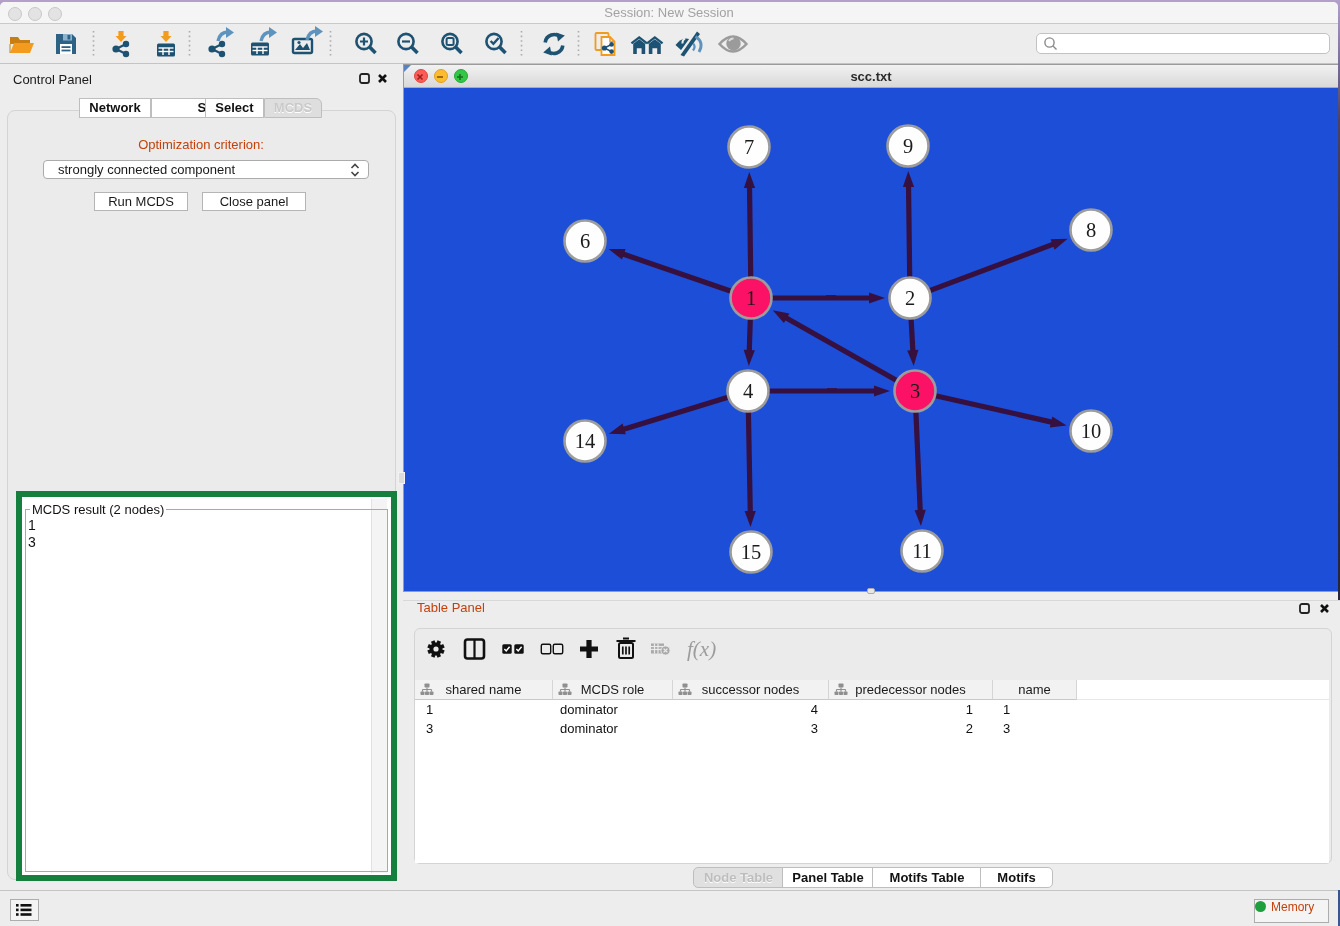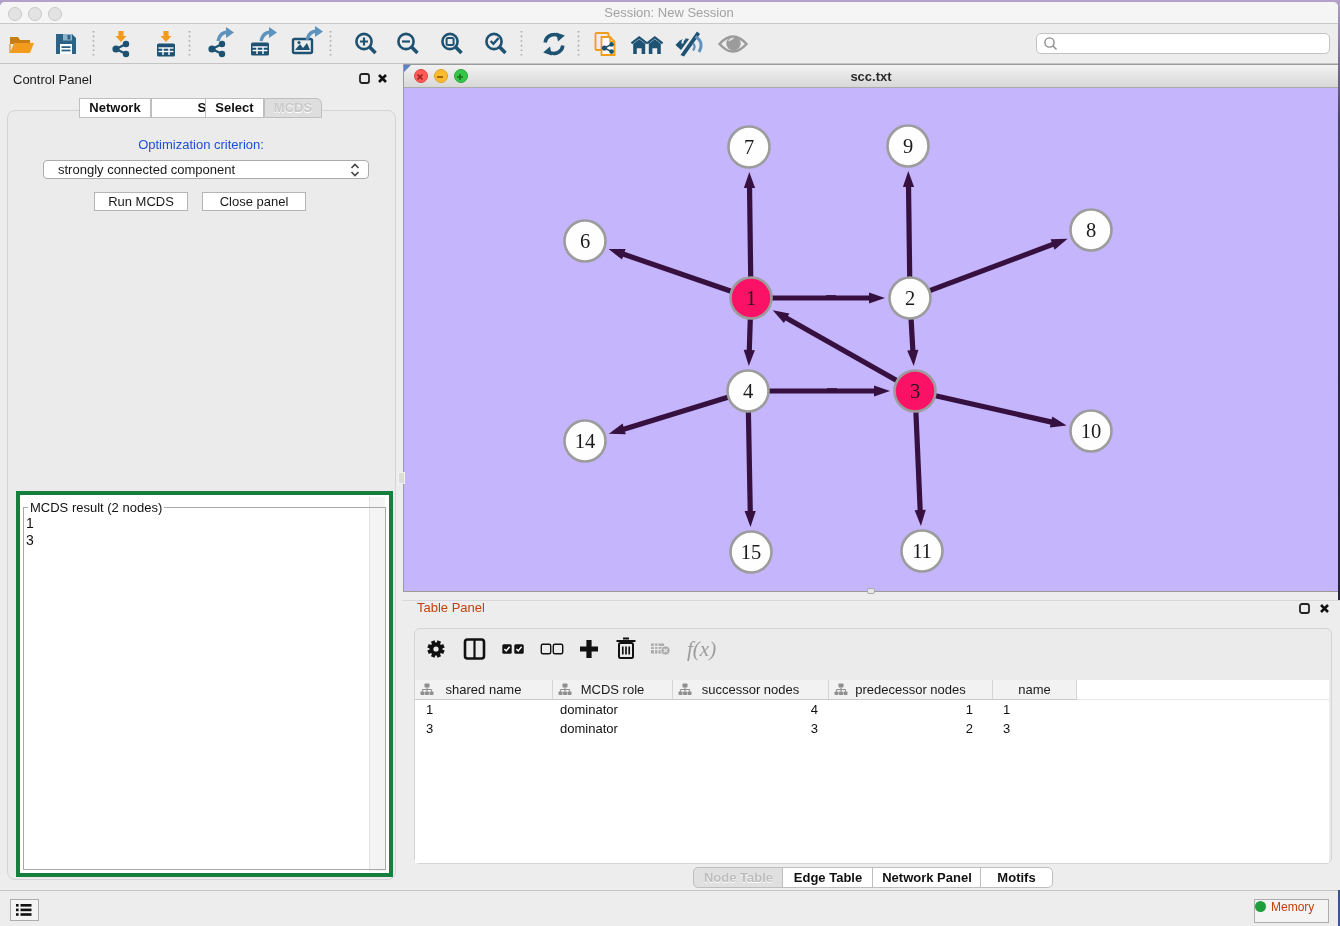--- a/index.html
+++ b/index.html
@@ -15,37 +15,37 @@
   #wtitle{left:0;top:3px;width:1338px;text-align:center;font-size:13px;color:#A2A2A2;}
   #toolbar{left:0;top:22px;width:1338px;height:39px;background:#EDEDED;
            border-bottom:1px solid #C4C4C4;}
   
   #cpanel{left:0;top:62px;width:402px;height:826px;background:#EDEDED;}
   #cp-title{left:13px;top:8px;font-size:13px;color:#1a1a1a;}
   .tab{position:absolute;top:34px;height:18px;background:#fff;border:1px solid #BEBEBE;
        font-size:13px;color:#111;text-align:center;line-height:18px;font-weight:700;}
   #cp-inner{left:7px;top:46px;width:387px;height:768px;background:#EBEBEB;
             border:1px solid #D4D4D4;border-radius:8px;}
-  #optlabel{left:0;top:73px;width:402px;text-align:center;font-size:13px;color:#1d4ed8;}
+  #optlabel{left:0;top:73px;width:402px;text-align:center;font-size:13px;color:#c2410c;}
   #combo{left:43px;top:96px;width:310px;height:17px;background:#fff;
          border:1px solid #ABABAB;border-radius:4px;font-size:13px;color:#1a1a1a;
          line-height:17px;padding-left:14px;box-sizing:content-box;}
   .btn{position:absolute;height:17px;background:#fff;border:1px solid #B5B5B5;
        border-radius:0;font-size:13px;color:#1a1a1a;text-align:center;line-height:17px;}
   #resultpane{left:16px;top:427px;width:369px;height:378px;background:#fff;
-              border:4px solid #15803d;}
+              border:6px solid #15803d;}
   #fieldset{position:absolute;left:3px;top:12px;right:3px;bottom:3px;
             border:1px solid #A9A9A9;}
   #legend{position:absolute;left:4px;top:-8px;background:#fff;padding:0 2px;
           font-size:13px;color:#111;}
   #vscroll{position:absolute;right:4px;top:2px;width:15px;bottom:2px;background:#F4F4F4;
            border-left:1px solid #E2E2E2;}
   
   #netwin{left:403px;top:62px;width:935px;height:528px;border:1px solid #9B9B9B;
-          border-right:none;box-sizing:border-box;background:#c4b5fd;}
+          border-right:none;box-sizing:border-box;background:#1d4ed8;}
   #nettitle{position:absolute;left:0;top:0;right:0;height:22px;
             background:linear-gradient(#F2F2F2,#D8D8D8);border-bottom:1px solid #ABABAB;}
   #netname{position:absolute;left:0;top:4px;width:100%;text-align:center;
            font-size:13px;color:#2b2b2b;font-weight:700;}
   
   #tpanel{left:403px;top:598px;width:937px;height:290px;background:#EDEDED;border-top:1px solid #D8D8D8;box-sizing:border-box;}
   #tp-title{left:14px;top:-1px;font-size:13px;color:#c2410c;}
   #tp-inner{left:11px;top:27px;width:916px;height:234px;background:#EBEBEB;
             border:1px solid #D4D4D4;border-radius:6px;}
   .th{position:absolute;top:0;height:19px;background:#F2F2F2;border-right:1px solid #D5D5D5;
@@ -349,22 +349,22 @@
           <circle cx="249.5" cy="20.5" r="4.6" fill="#A9A9A9" stroke="#EBEBEB" stroke-width="1"></circle>
           <path d="M247.6,18.6 L251.4,22.4 M251.4,18.6 L247.6,22.4" stroke="#EBEBEB" stroke-width="1.3"></path>
           <text x="271" y="26" font-family="Liberation Serif, serif" font-style="italic" font-size="21" fill="#9C9C9C">f(x)</text>
         </svg>
       </div>
       <svg width="32" height="12" style="position:absolute;left:896px;top:2px;">
         <rect x="1" y="1" width="9" height="9" rx="2" fill="none" stroke="#222" stroke-width="1.8"></rect>
         <path d="M22,2 L29,9 M29,2 L22,9" stroke="#111" stroke-width="2.6"></path>
       </svg>
       <div class="btab" style="left:290px;top:266px;width:89px;border-radius:5px 0 0 5px;background:#E0E0E0;color:#BDBDBD;text-shadow:0 1px 0 #fff;font-weight:700;">Node Table</div>
-      <div class="btab" style="left:379px;top:266px;width:90px;">Edge Table</div>
-      <div class="btab" style="left:469px;top:266px;width:108px;">Network Panel</div>
+      <div class="btab" style="left:379px;top:266px;width:90px;">Panel Table</div>
+      <div class="btab" style="left:469px;top:266px;width:108px;">Motifs Table</div>
       <div class="btab" style="left:577px;top:266px;width:71px;border-radius:0 5px 5px 0;">Motifs</div>
     <div class="abs" id="ttablewrap" style="left:12px;top:79px;width:914px;height:183px;background:#fff;">
         <div class="th" style="left:0px;width:137px;"><svg width="14" height="13" style="position:absolute;left:5px;top:3px;">
             <g transform="translate(7,6.5)" fill="#8F8F8F">
               <rect x="-2.5" y="-6" width="5" height="4" rx="0.8"></rect>
               <path d="M0,-2 V0 M-4.5,0 V2 M0,0 V2 M4.5,0 V2 M-4.5,0 H4.5" stroke="#8F8F8F" stroke-width="1.1" fill="none"></path>
               <rect x="-6.5" y="2" width="4" height="3.6" rx="0.8"></rect>
               <rect x="-2" y="2" width="4" height="3.6" rx="0.8"></rect>
               <rect x="2.5" y="2" width="4" height="3.6" rx="0.8"></rect>
             </g>

